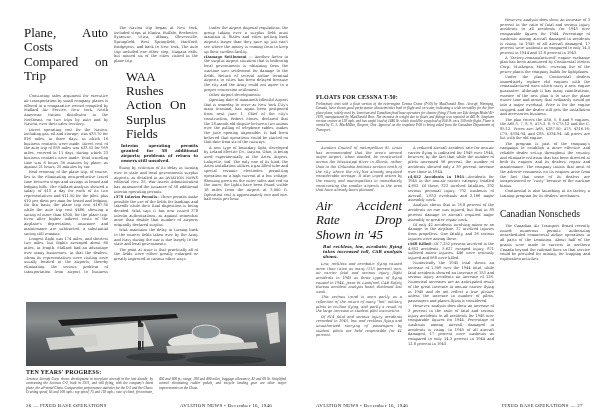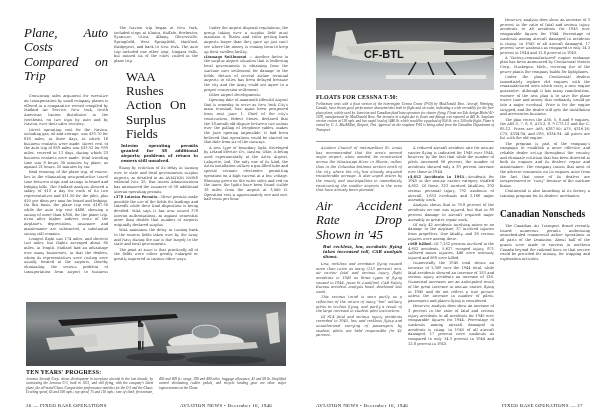--- a/index.html
+++ b/index.html
@@ -19,21 +19,21 @@
   .caption { position: absolute; font-family: "Liberation Serif", serif; font-style: italic; font-size: 3.5px; line-height: 4.3px; color: #333; text-align: justify; }
   .folio { position: absolute; top: 403px; font-family: "Liberation Serif", serif; font-size: 5px; color: #222; letter-spacing: 0.3px; }
   .rule { position: absolute; height: 0.8px; background: #999; }
 </style>
 </head>
 <body>
 
 <div class="page" style="left:0;width:304px;">
 
   <div class="col" style="left:24px;top:26px;width:84px;height:248px;">
-    <div class="headline h-lg" style="margin-bottom:11px;font-style:italic;">Plane, Auto Costs Compared on Trip</div>
+    <div class="headline h-lg" style="margin-bottom:11px;">Plane, Auto Costs Compared on Trip</div>
     <p>Convincing sales argument for executive air transportation by small company planes is offered in a comparative record compiled by Mallard Air Service, New York, North American Navion distributor in the Northeast, on two trips by auto and by Navion, over their sales territory.</p>
     <p>Direct operating cost for the Navion, including gas, oil and storage, was $33.70 for 816 miles, in three days, in which 16 business contacts were made. Direct cost of the auto trip of 859 miles was $33.52 for 959 miles, covered in 11 days, during which 23 business contacts were made. Total traveling time was 6 hours 30 minutes by plane, as against 21 hours, 25 minutes by car.</p>
     <p>Real economy of the plane trip, of course, lies in the eliminating non-productive travel time between stops and savings in board and lodging bills. The Mallard analysis showed a salary of $13 a day for each of its two representatives and $11.50 for the pilot, plus $10 per diem per man for board and lodging. On this basis, the plane trip cost $167.50 while the auto trip cost $486, showing a saving of more than $300, for the plane trip. Even after higher indirect costs of the airplane's depreciation, insurance and maintenance are subtracted, a substantial saving still remains.</p>
     <p>Longest flight was 174 miles, and shortest two miles, but flights averaged about 60 miles, in length. Mallard had an advantage over many businesses, in that the dealers, whom its representatives were visiting were usually located at the airports, thereby eliminating the serious problem of transportation from airport to business district, which a non-aviation company, using a plane, would have to solve.</p>
   </div>
 
   <div class="col" style="left:114px;top:26px;width:84px;height:248px;">
     <p>The Navion trip began at New York, included stops at Elmira, Buffalo, Rochester, Syracuse, Utica, Albany, Gloversville, Springfield, West Springfield, Hartford, Bridgeport, and back to New York. The auto trip included one other stop, Niagara Falls, but missed six of the cities visited in the plane trip.</p>
     <div class="headline h-lg" style="margin:6px 12px 2px;">WAA Rushes Action On Surplus Fields</div>
     <div class="deck">Interim operating permits granted for 58 additional airports; problems of return to owners still unsolved.</div>
@@ -74,34 +74,20 @@
   </div>
   <div class="caption-title" style="left:26px;top:369px;">TEN YEARS' PROGRESS:</div>
   <div class="caption" style="left:26px;top:377px;width:260px;column-count:2;column-gap:6px;">Aeronca Aircraft Corp. shows development in two-place aircraft in the last decade, by contrasting the Aeronca C-3, built in 1931, and still flying, with the company's latest plane, the all-metal Cham. Comparative performance statistics for the C-3 and the Cham: Cruising speed, 65 and 100 mph.; top speed, 75 and 118 mph.; rate of climb, first minute, 450 and 600 ft.; range, 200 and 400 miles, baggage allowance, 42 and 60 lb. Simplified control eliminating rudder pedals, and tricycle landing gear are other major improvements on the Cham.</div>
 
   <div class="folio" style="left:26px;">26 — FIXED BASE OPERATIONS</div>
   <div class="folio" style="left:180px;">AVIATION NEWS  •  December 16, 1946</div>
 </div>
 
 <div class="page" style="left:304px;width:304px;">
 
-  <div class="photo" style="left:12px;top:18px;width:178px;height:72px;background:linear-gradient(#3d4142 0%, #5b5f60 35%, #aab0b2 60%, #d8dcdc 100%);">
-    <svg width="178" height="72" viewBox="0 0 178 72">
-      <polygon points="20,14 36,12 44,34 16,38" fill="#d9d9d4"></polygon>
-      <ellipse cx="98" cy="34" rx="82" ry="11" fill="#dcdcd6"></ellipse>
-      <polygon points="30,28 178,24 178,30 34,36" fill="#cfcfca"></polygon>
-      <rect x="128" y="32" width="50" height="5" fill="#3a3a3a"></rect>
-      <text x="48" y="40" font-family="Liberation Sans, sans-serif" font-size="11" font-weight="bold" fill="#1e1e1e">CF-BTL</text>
-      <line x1="100" y1="44" x2="92" y2="58" stroke="#222" stroke-width="1.5"></line>
-      <line x1="112" y1="44" x2="118" y2="58" stroke="#222" stroke-width="1.5"></line>
-      <line x1="130" y1="44" x2="140" y2="58" stroke="#222" stroke-width="1.5"></line>
-      <rect x="70" y="57" width="100" height="4" fill="#e8e8e4"></rect>
-      <rect x="0" y="64" width="178" height="8" fill="#c9cdcd"></rect>
-    </svg>
-  </div>
   <div class="caption-title" style="left:12px;top:94px;">FLOATS FOR CESSNA T-50:</div>
   <div class="caption" style="left:12px;top:102px;width:178px;">Preliminary tests with a float version of the twin-engine Cessna Crane (T-50) by MacDonald Bros. Aircraft, Winnipeg, Canada, have shown good performance characteristics both in flight and on water, indicating a wide versatility for the five-place plane, widely used by American and Canadian fixed base operators for charter flying. Floats are Edo design Model 41-1670, manufactured by MacDonald Bros. Net increase in weight due to floats and fittings was reported at 443 lb. Seaplane version cruises at 130 mph. and has useful load of 1446 lb. which would be a payload of 858 lb. on a 350 mile flight. Plane is owned by C. A. MacMillan, Rosport, Ont. Approval on the seaplane T-50 is being asked from the Canadian Department of Transport.</div>
   <div class="rule" style="left:12px;top:141px;width:178px;"></div>
 
   <div class="col" style="left:12px;top:146px;width:86px;height:254px;font-style:italic;">
     <p>Aviation Council of metropolitan St. Louis has recommended that the area's second major airport, when needed, be constructed across the Mississippi River in Illinois, rather than in the Columbia bottoms section north of the city where the city has already acquired considerable acreage. It also urged action by the county and municipalities in immediately constructing the smaller airports in the area that have already been planned.</p>
     <div class="headline h-lg" style="margin:6px 0 2px;">Air Accident Rate Drop Shown in '45</div>
     <div class="deck">But reckless, low, acrobatic flying takes increased toll, CAB analysis shows.</div>
     <p>Low, reckless and acrobatic flying caused more than twice as many (113 percent) non-air carrier fatal and serious injury flight accidents in 1945 as those types of flying caused in 1944, Jesse W. Lankford, CAB Safety Bureau accident analysis head, disclosed last week.</p>
     <p>This serious trend is seen partly as a reflection of the return of many "hot" military pilots to civilian flying, and partly a result of the large increase in student pilot instruction.</p>
@@ -118,19 +104,19 @@
     <p>However, analysis does show an increase of 3 percent in the ratio of fatal and serious injury accidents to all accidents for 1945 over comparable figures for 1944. Percentage of washouts among aircraft damaged in accidents is rising. In 1945 of all aircraft damaged, 17 percent were washouts as compared to only 14.3 percent in 1944 and 12.8 percent in 1943.</p>
   </div>
 
   <div class="col" style="left:196px;top:18px;width:90px;height:382px;">
     <p style="height:37px;overflow:hidden;">However, analysis does show an increase of 3 percent in the ratio of fatal and serious injury accidents to all accidents for 1945 over comparable figures for 1944. Percentage of washouts among aircraft damaged in accidents is rising. In 1945 of all aircraft damaged, 17 percent were washouts as compared to only 14.3 percent in 1944 and 12.8 percent in 1943.</p>
     <p>A "factory-remanufactured" engine exchange plan has been announced by Continental Motors Corp., Muskegon, Mich., covering five of the power plants the company builds for lightplanes.</p>
     <p>Under the plan, Continental dealers immediately replace old engines with the remanufactured ones which carry a new engine guarantee. Although it has many ramifications, essence of the new plan is to save the plane owner time and money that ordinarily would go into a major overhaul. Price is for the engine stripped, and the dealer still gets the installation and accessories business.</p>
     <p>The plan covers the A50, 5, 8 and 9 engines, the A65-3, 7, 8, 9, A75-3, 8, 9 C75-12 and the C-85-12. Prices are: A65, $287.50; A75, $316.16; C75, $334.94, and C85, $334.94. All prices are list with the old engine.</p>
     <p>The program is part of the company's campaign to establish a more effective and reliable dealer set-up throughout the country and eliminate criticism that has been directed at both its engines and its dealers' repair and maintenance. The company insists that most of the adverse comments on its engines arise from the fact that some of its dealers are inexperienced or "rusty" because of the wartime hiatus.</p>
     <p>Continental is also launching at its factory a training program for its dealers' mechanics.</p>
-    <div class="headline h-md" style="margin:10px 0 5px;font-weight:bold;">Canadian Nonscheds</div>
+    <div class="headline h-md" style="margin:10px 0 5px;">Canadian Nonscheds</div>
     <p>The Canadian Air Transport Board recently issued numerous permits authorizing nonscheduled commercial airline operations in all parts of the Dominion. About half of the grants were made to carriers in northern Canada beyond the railroad lines so that service could be provided for mining, for trapping and exploration activities.</p>
   </div>
 
   <div class="folio" style="left:12px;">AVIATION NEWS  •  December 16, 1946</div>
   <div class="folio" style="left:198px;">FIXED BASE OPERATIONS — 27</div>
 </div>
 
 </body></html>

